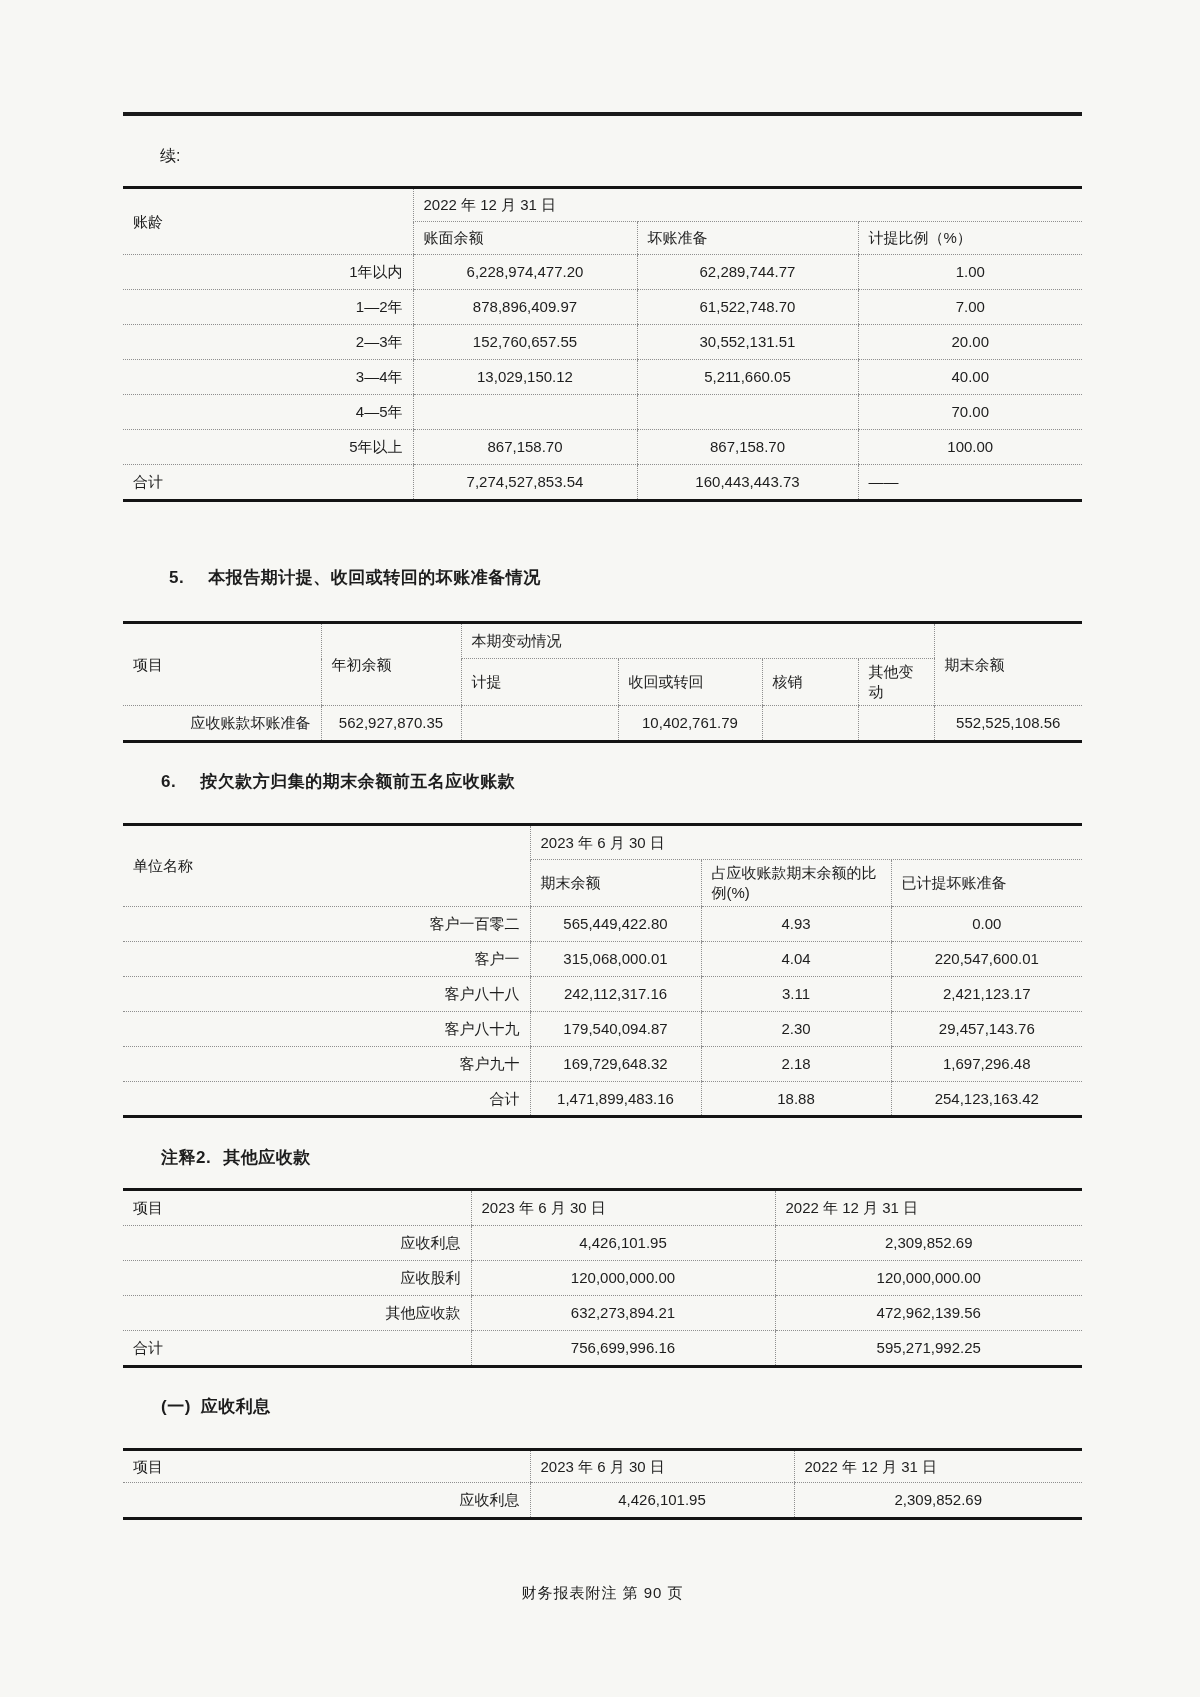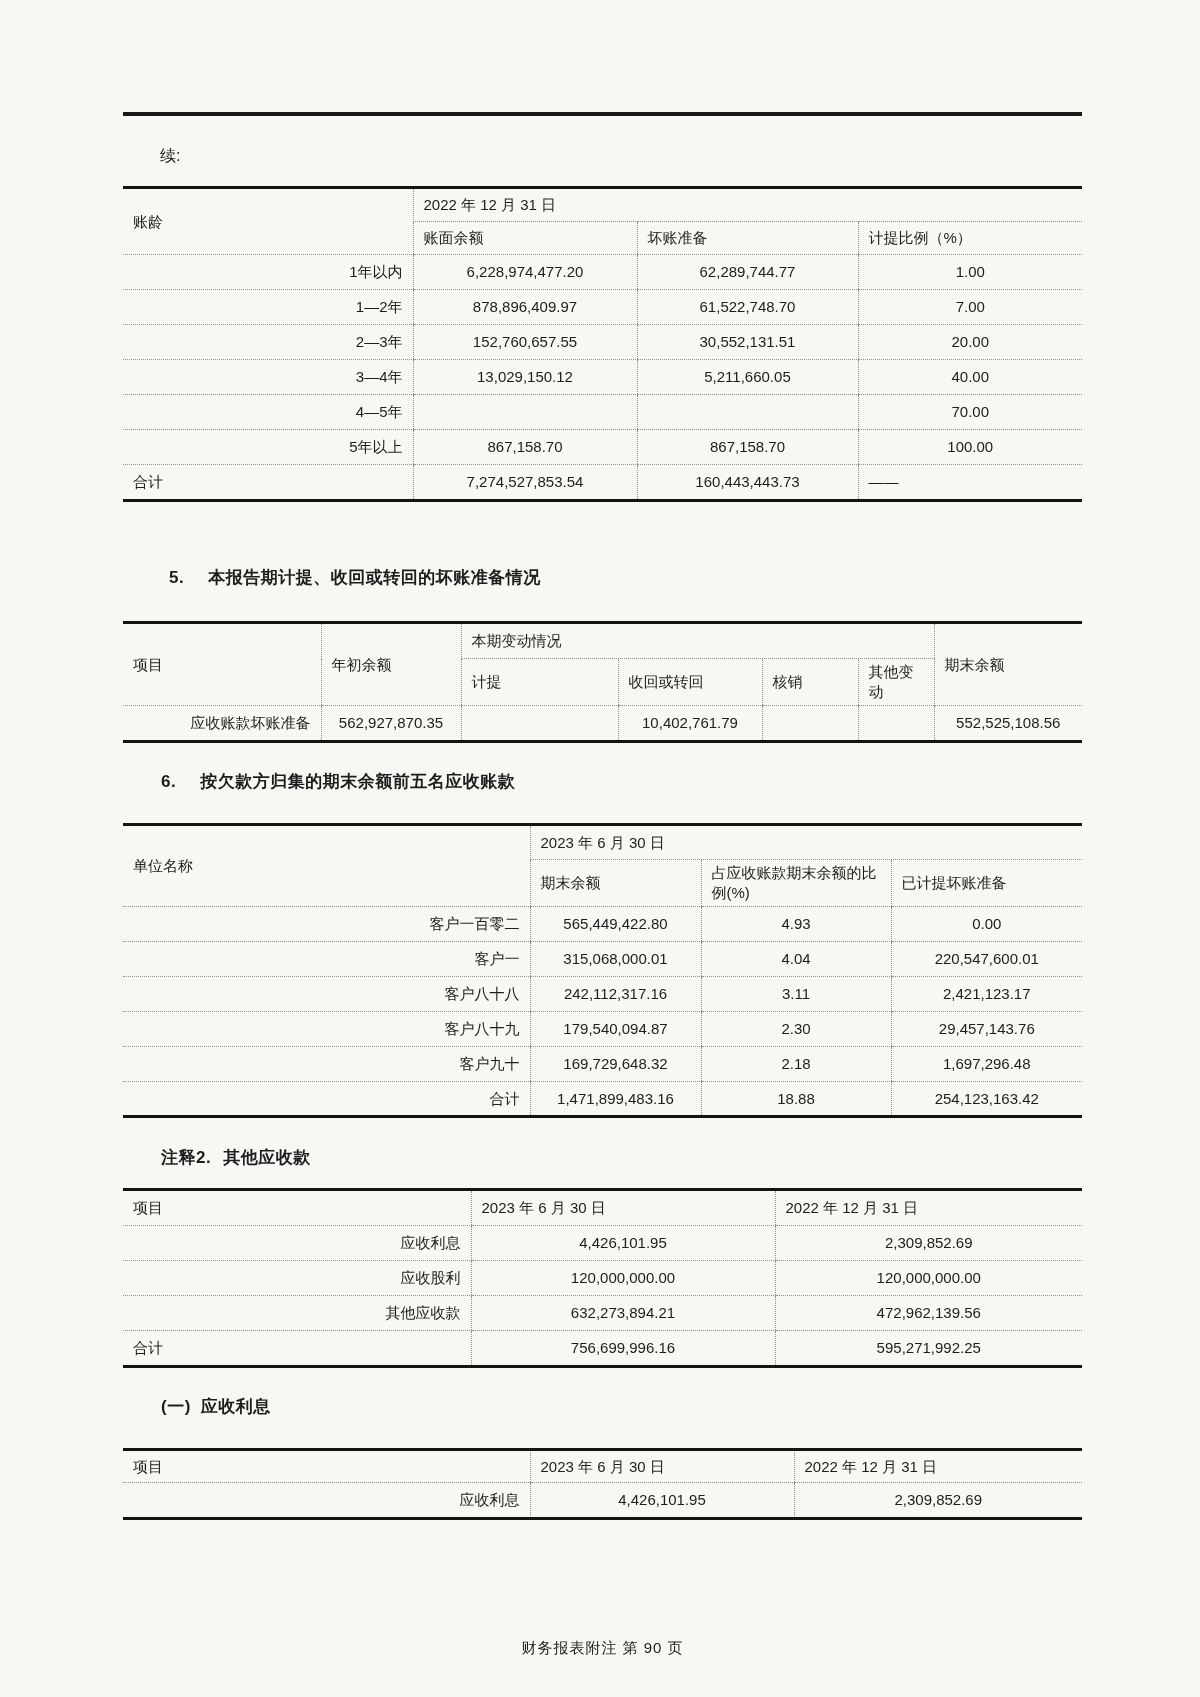--- a/index.html
+++ b/index.html
@@ -304,13 +304,13 @@
   </thead>
   <tbody>
       <tr>
         <td class="label">应收利息</td>
         <td class="num bl">4,426,101.95</td>
         <td class="num bl">2,309,852.69</td>
       </tr>
     </tbody>
 </table>
 
-<div class="abs footer" style="left:123px; top:1639px; width:959px;">财务报表附注 第 90 页</div>
+<div class="abs footer" style="left:123px; top:1584px; width:959px;">财务报表附注 第 90 页</div>
 
 </body></html>

